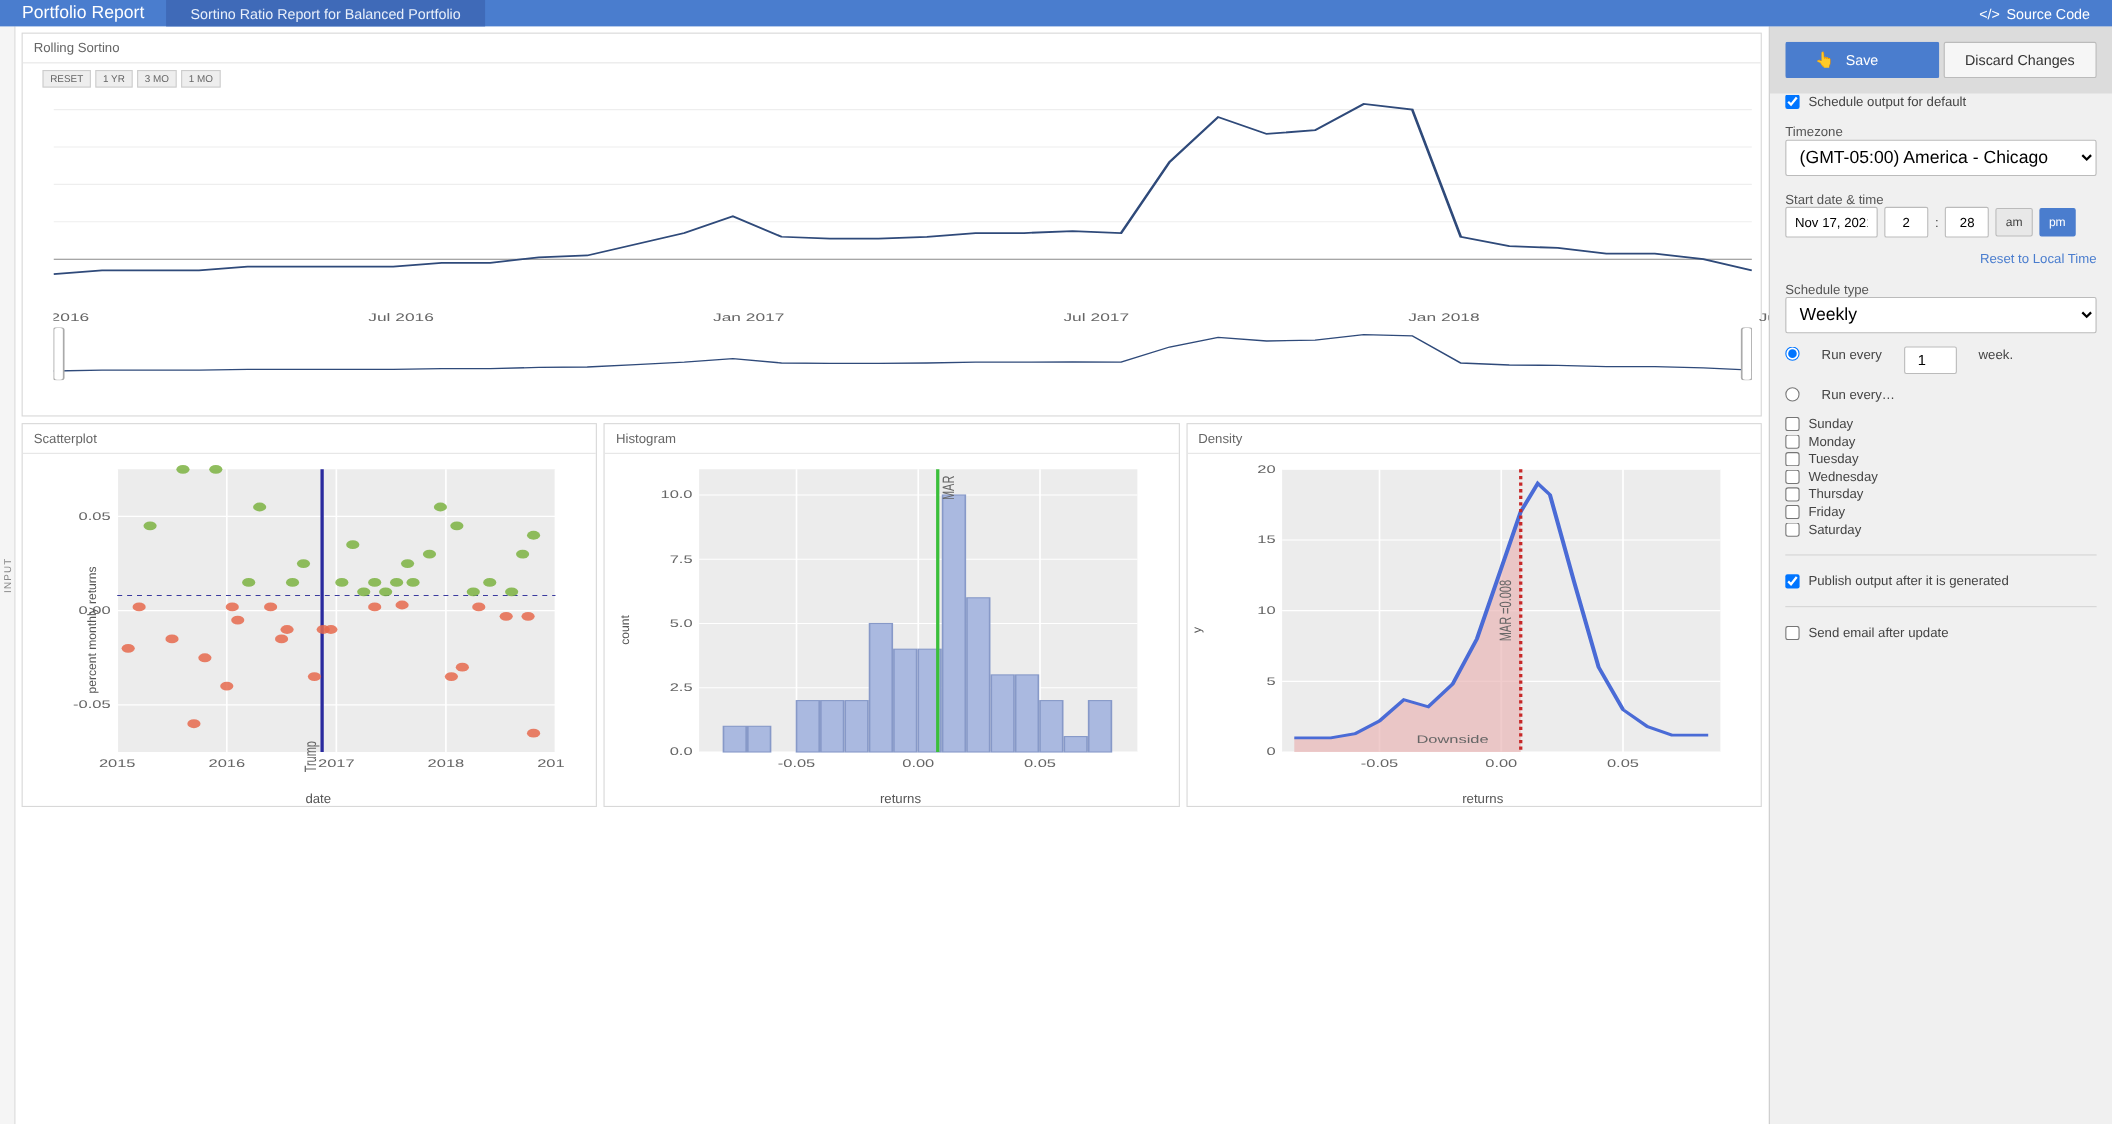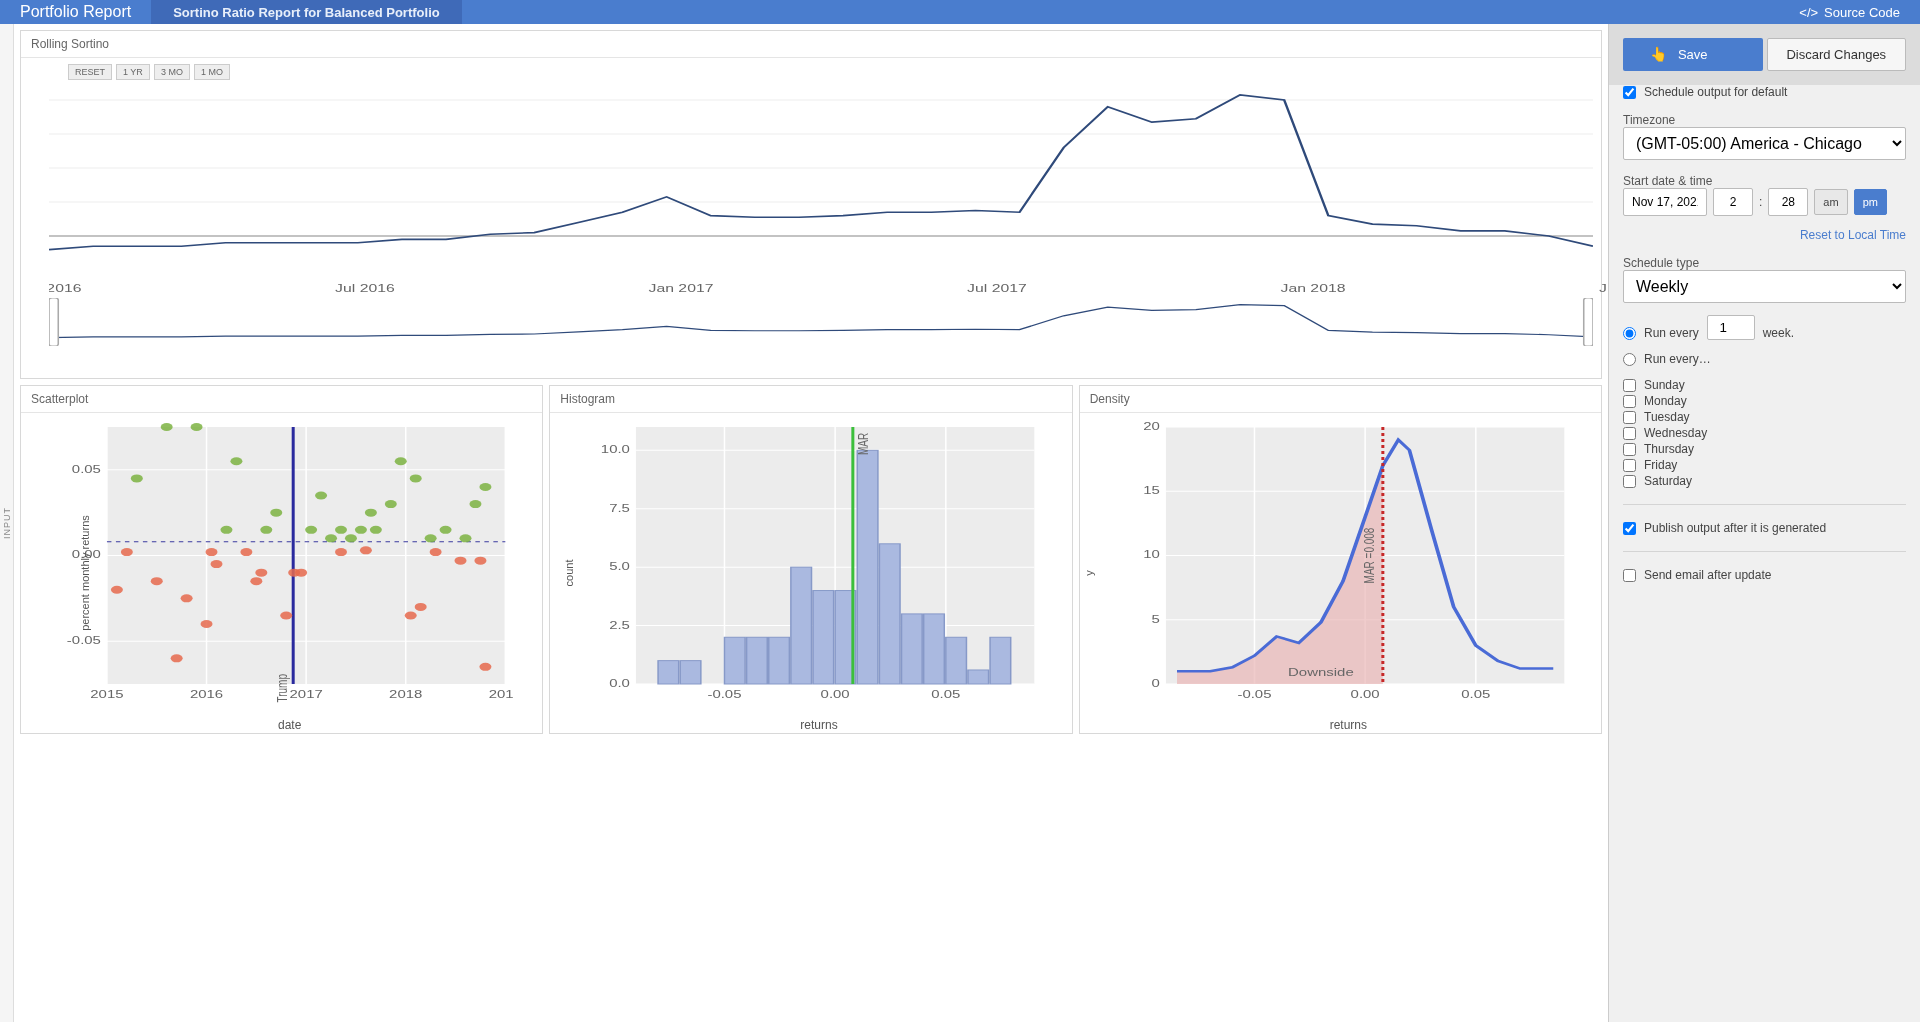--- a/index.html
+++ b/index.html
@@ -1,20 +1,20 @@
 <!DOCTYPE html>
 <html><head>
 <meta charset="utf-8">
 <style>
   * { margin:0; padding:0; box-sizing:border-box; font-family:Arial, sans-serif; }
   body { background:#fff; color:#444; }
 
   .topbar { display:flex; align-items:center; height:24px; background:#4a7dce; color:#fff; position:relative; }
   .topbar .title { padding:0 20px; font-size:16px; font-weight:400; }
-  .topbar .subtitle { background:#3f6ab8; height:100%; display:flex; align-items:center; padding:0 22px; font-size:13px; color:#e8effa;font-weight:bold; }
+  .topbar .subtitle { background:#3f6ab8; height:100%; display:flex; align-items:center; padding:0 22px; font-size:13px; color:#e8effa; }
   .topbar .source { margin-left:auto; margin-right:20px; display:flex; align-items:center; gap:6px; font-size:13px; cursor:pointer; }
 
   .layout { display:flex; height:calc(100vh - 34px); }
   .left-tab { width:14px; background:#f5f5f5; border-right:1px solid #ddd; display:flex; align-items:center; justify-content:center; cursor:pointer; }
   .left-tab span { transform:rotate(-90deg); font-size:9px; color:#888; letter-spacing:1px; }
   .main { flex:1; display:flex; flex-direction:column; overflow:auto; }
   .sidebar { width:312px; background:#f0f0f0; border-left:1px solid #ccc; display:flex; flex-direction:column; font-size:12px; }
 
   .sidebar-actions { display:flex; gap:4px; padding:14px 14px; background:#dcdcdc; }
   .btn { flex:1; padding:8px 0; font-size:13px; text-align:center; border:1px solid transparent; cursor:pointer; border-radius:2px; }
@@ -25,36 +25,36 @@
   .panel-body { padding:0 14px; display:flex; flex-direction:column; gap:12px; }
   .check-row { display:flex; align-items:center; gap:8px; }
   .field-label { color:#555; margin-top:2px; }
   .select, .text-input { width:100%; padding:6px 8px; border:1px solid #bbb; background:#fff; font-size:16px; border-radius:2px; }
   .dt-row { display:flex; gap:6px; align-items:center; }
   .dt-row input { width:84px; padding:6px 8px; border:1px solid #bbb; border-radius:2px; text-align:center; font-size:12px; }
   .dt-row .narrow { width:40px; }
   .tog { padding:6px 8px; border:1px solid #bbb; font-size:11px; cursor:pointer; border-radius:2px; background:#e8e8e8; }
   .tog.active { background:#4a7dce; color:#fff; border-color:#4a7dce; }
   .link { color:#4a7dce; text-align:right; cursor:pointer; }
-  .radio-row { display:flex; align-items:flex-end; gap:8px; }
+  .radio-row { display:flex; align-items:flex-start; gap:20px; }
   .radio-row input[type=number] { width:48px; padding:4px 6px; border:1px solid #bbb; border-radius:2px; text-align:center; }
   .day-list { display:flex; flex-direction:column; gap:2px; }
   .sep { height:1px; background:#d4d4d4; margin:4px 0; }
 
   .card { border:1px solid #d8d8d8; margin:6px 6px; background:#fff; }
   .card-header { font-size:12px; color:#666; padding:6px 10px; border-bottom:1px solid #e5e5e5; }
   .card-body { padding:8px 28px 8px 44px; position:relative; }
   .small-cards { display:flex; gap:6px; margin:0 6px 6px 6px; }
   .small-cards .card { flex:1; margin:0; }
 
   
   .main-chart { position:relative; height:320px; }
   .main-chart .plot { position:absolute; left:28px; right:8px; top:20px; height:200px; }
   .main-chart .brush { position:absolute; left:28px; right:8px; top:240px; height:48px; }
-  .range-btns { position:absolute; top:6px; left:47px; display:flex; gap:4px; z-index:2; }
+  .range-btns { position:absolute; top:6px; left:18px; display:flex; gap:4px; z-index:2; }
   .range-btns span { font-size:9px; background:#eee; border:1px solid #ccc; padding:2px 6px; cursor:pointer; color:#666; }
 
   .mini-chart { position:relative; height:320px; }
   .xlabel { text-align:center; font-size:12px; color:#555; margin-top:8px; }
   .ylabel { position:absolute; left:6px; top:50%; transform:translateY(-50%) rotate(-90deg); font-size:11px; color:#555; white-space:nowrap; transform-origin:center; }
 
   svg text { font-size:10px; fill:#666; }
 </style>
 </head>
 <body>

